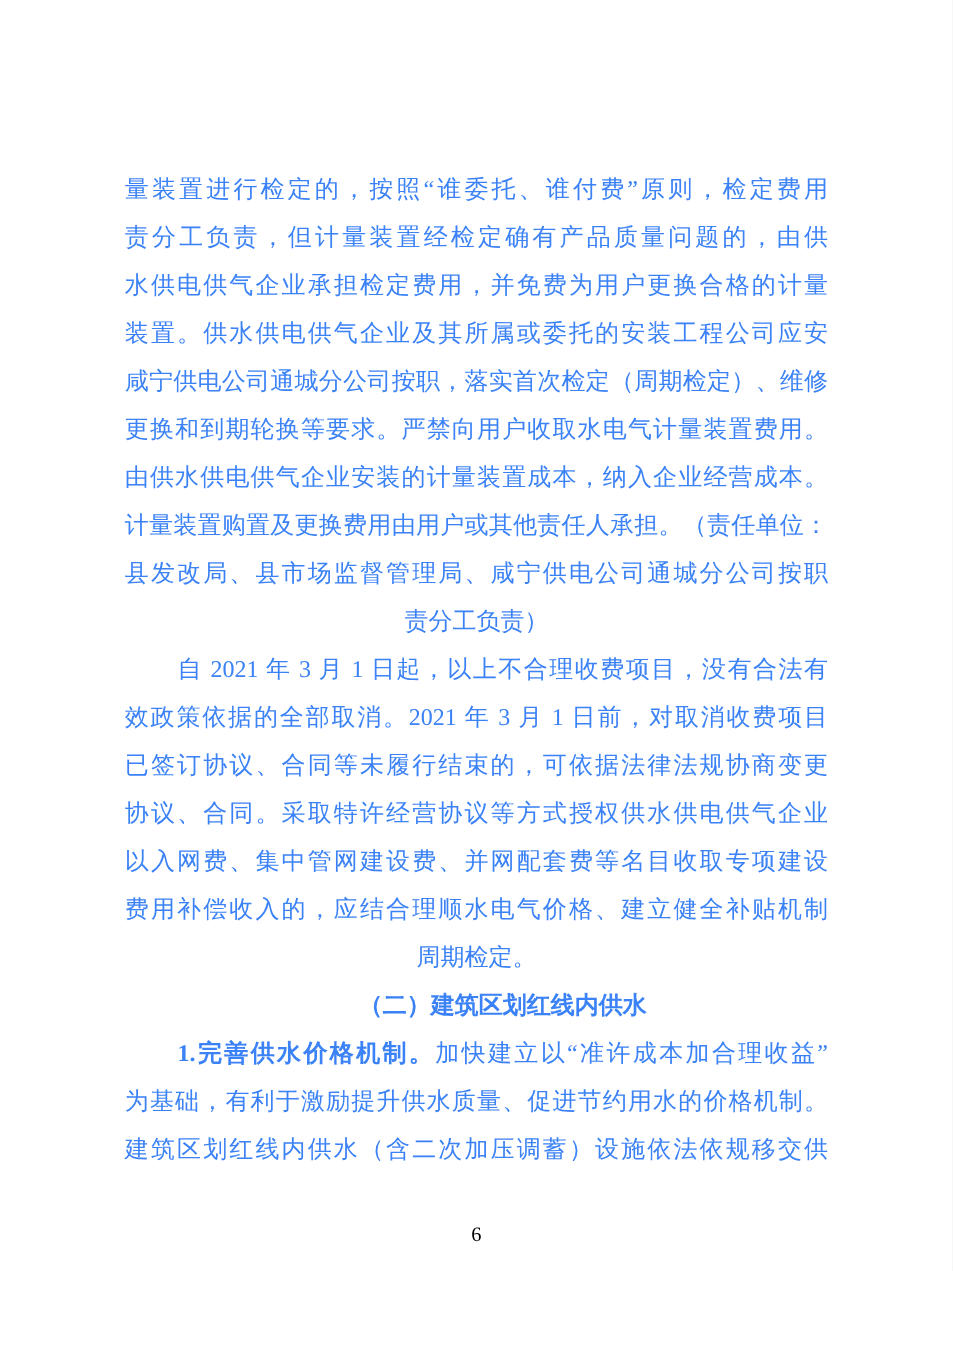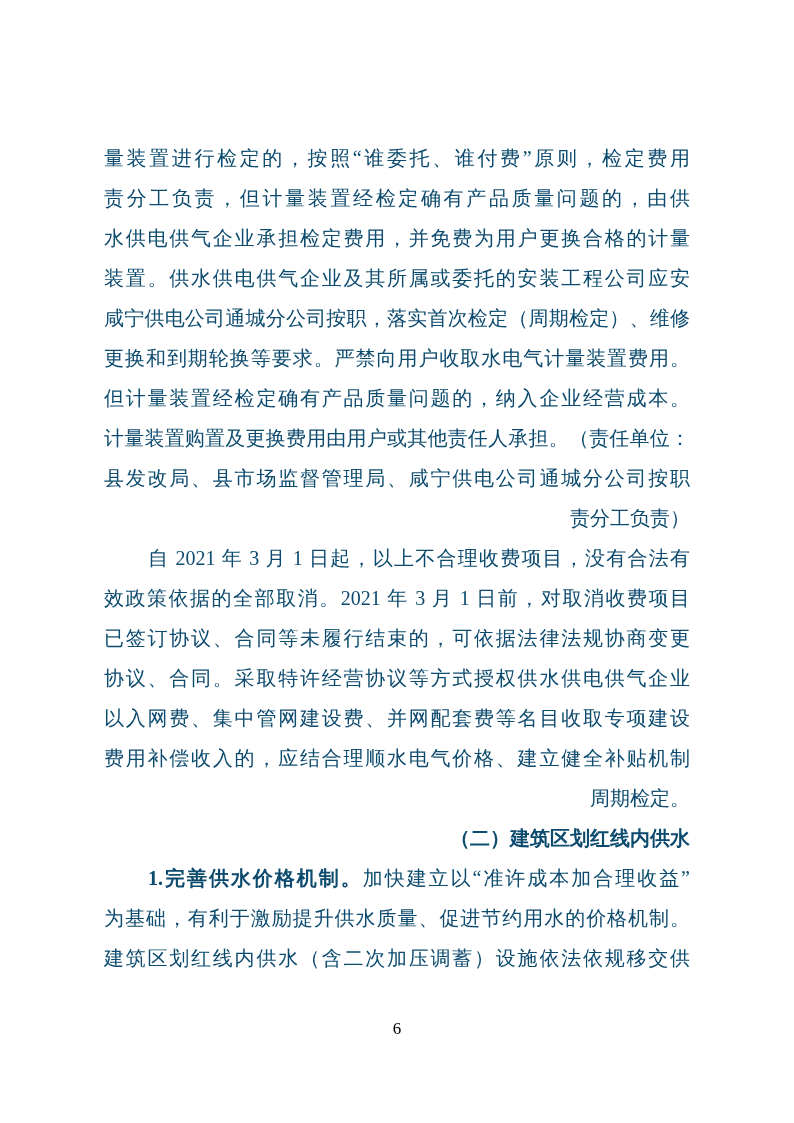--- a/index.html
+++ b/index.html
@@ -15,27 +15,27 @@
     overflow: hidden;
     font-family: "Liberation Serif", serif;
     color: #000000;
   }
   .text-body {
     position: absolute;
     left: 104px;
     top: 138px;
     width: 586px;
     font-size: 20px;
-    color: #0c4a6e;
+    color: #3b82f6;
   }
   .line {
     height: 40px;
     line-height: 40px;
     white-space: normal;
-    text-align: right;
+    text-align: center;
   }
   .line.justify {
     text-align: justify;
     text-align-last: justify;
     text-justify: inter-character;
   }
   .line.indent {
     text-indent: 2.2em;
   }
   .bold {
@@ -56,21 +56,21 @@
 <body>
 
 <div class="page">
   <div class="text-body">
       <div class="line justify"><span>量装置进行检定的，按照“谁委托、谁付费”原则，检定费用</span></div>
       <div class="line justify"><span>责分工负责，但计量装置经检定确有产品质量问题的，由供</span></div>
       <div class="line justify"><span>水供电供气企业承担检定费用，并免费为用户更换合格的计量</span></div>
       <div class="line justify"><span>装置。供水供电供气企业及其所属或委托的安装工程公司应安</span></div>
       <div class="line justify"><span>咸宁供电公司通城分公司按职，落实首次检定（周期检定）、维修</span></div>
       <div class="line justify"><span>更换和到期轮换等要求。严禁向用户收取水电气计量装置费用。</span></div>
-      <div class="line justify"><span>但计量装置经检定确有产品质量问题的，纳入企业经营成本。</span></div>
+      <div class="line justify"><span>由供水供电供气企业安装的计量装置成本，纳入企业经营成本。</span></div>
       <div class="line justify"><span>计量装置购置及更换费用由用户或其他责任人承担。（责任单位：</span></div>
       <div class="line justify"><span>县发改局、县市场监督管理局、咸宁供电公司通城分公司按职</span></div>
       <div class="line"><span>责分工负责）</span></div>
       <div class="line justify indent"><span>自 2021 年 3 月 1 日起，以上不合理收费项目，没有合法有</span></div>
       <div class="line justify"><span>效政策依据的全部取消。2021 年 3 月 1 日前，对取消收费项目</span></div>
       <div class="line justify"><span>已签订协议、合同等未履行结束的，可依据法律法规协商变更</span></div>
       <div class="line justify"><span>协议、合同。采取特许经营协议等方式授权供水供电供气企业</span></div>
       <div class="line justify"><span>以入网费、集中管网建设费、并网配套费等名目收取专项建设</span></div>
       <div class="line justify"><span>费用补偿收入的，应结合理顺水电气价格、建立健全补贴机制</span></div>
       <div class="line"><span>周期检定。</span></div>

